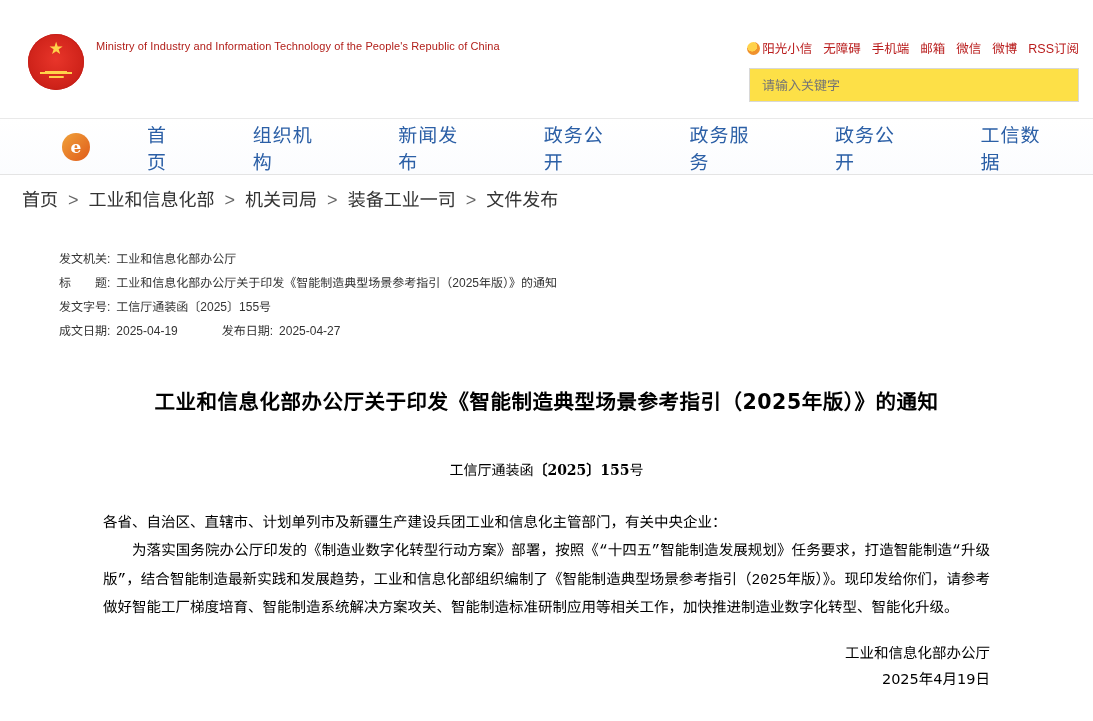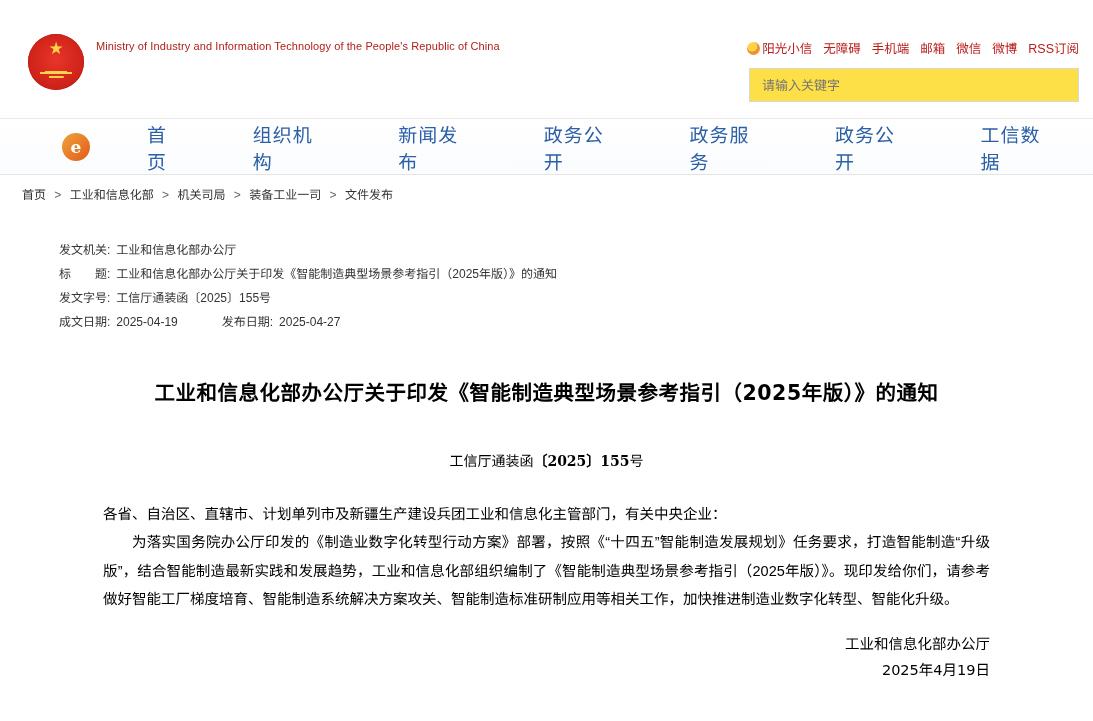--- a/index.html
+++ b/index.html
@@ -152,21 +152,21 @@
     letter-spacing: 1px;
     cursor: pointer;
     font-family: "DejaVu Sans", "Liberation Sans", sans-serif;
   }
   .nav-item.first { color: #2b5fa6; }
 
   
   .breadcrumb {
     border-top: 1px solid #e4e4e4;
     padding: 10px 16px 10px 22px;
-    font-size: 12px;
+    font-size: 18px;
     color: #333;
   }
   .breadcrumb a { color: #333; text-decoration: none; cursor: pointer; }
   .breadcrumb .sep { margin: 0 5px; color: #666; }
 
   
   .meta {
     margin: 26px 0 0 0;
     padding-left: 59px;
     font-size: 12px;
@@ -200,21 +200,21 @@
     margin-top: 44px;
     color: #000;
     font-family: "DejaVu Serif", "Liberation Serif", serif;
   }
   .doc-number b { font-weight: 700; }
   .doc-body {
     margin: 30px 103px 0 103px;
     font-size: 14.5px;
     line-height: 1.95;
     color: #000;
-    font-family: Liberation Sans, sans-serif;
+    font-family: Liberation Mono, monospace;
     text-align: justify;
   }
   .doc-body p { margin: 0; }
   .doc-body p.indent { text-indent: 2em; }
   .sign {
     margin: 18px 103px 0 0;
     text-align: right;
     font-size: 14.5px;
     line-height: 1.8;
     font-family: "DejaVu Sans", "Liberation Sans", sans-serif;

